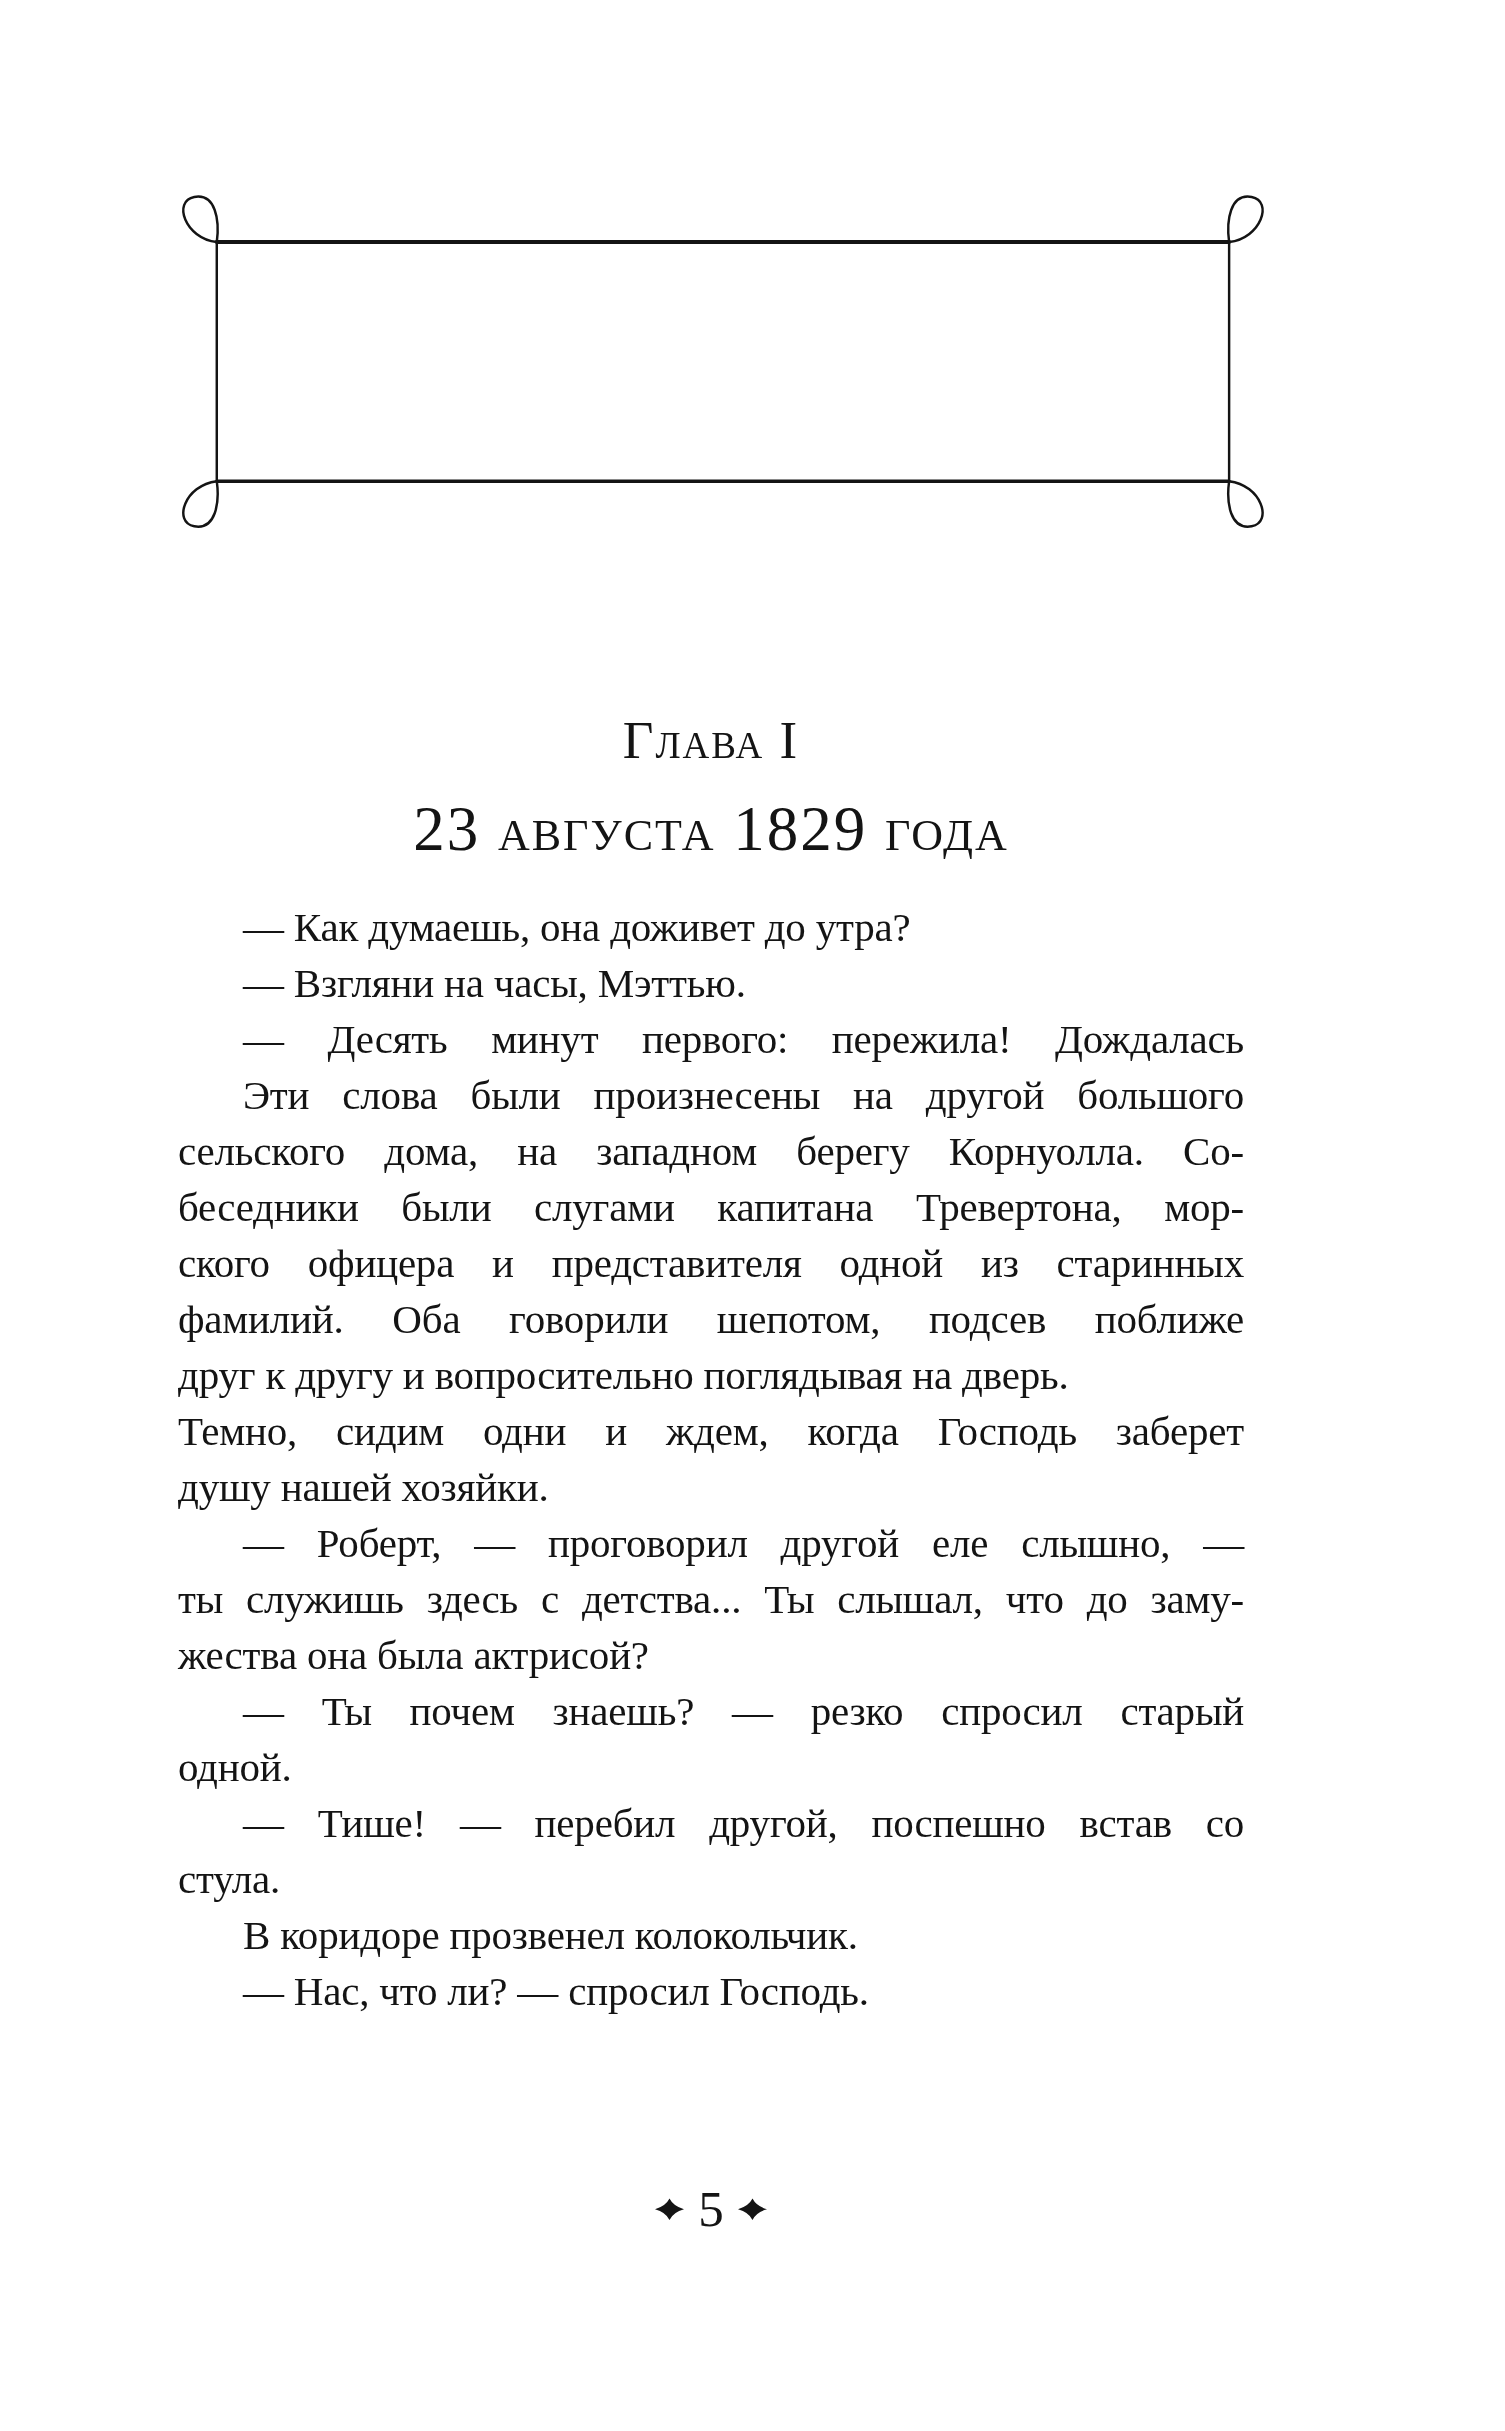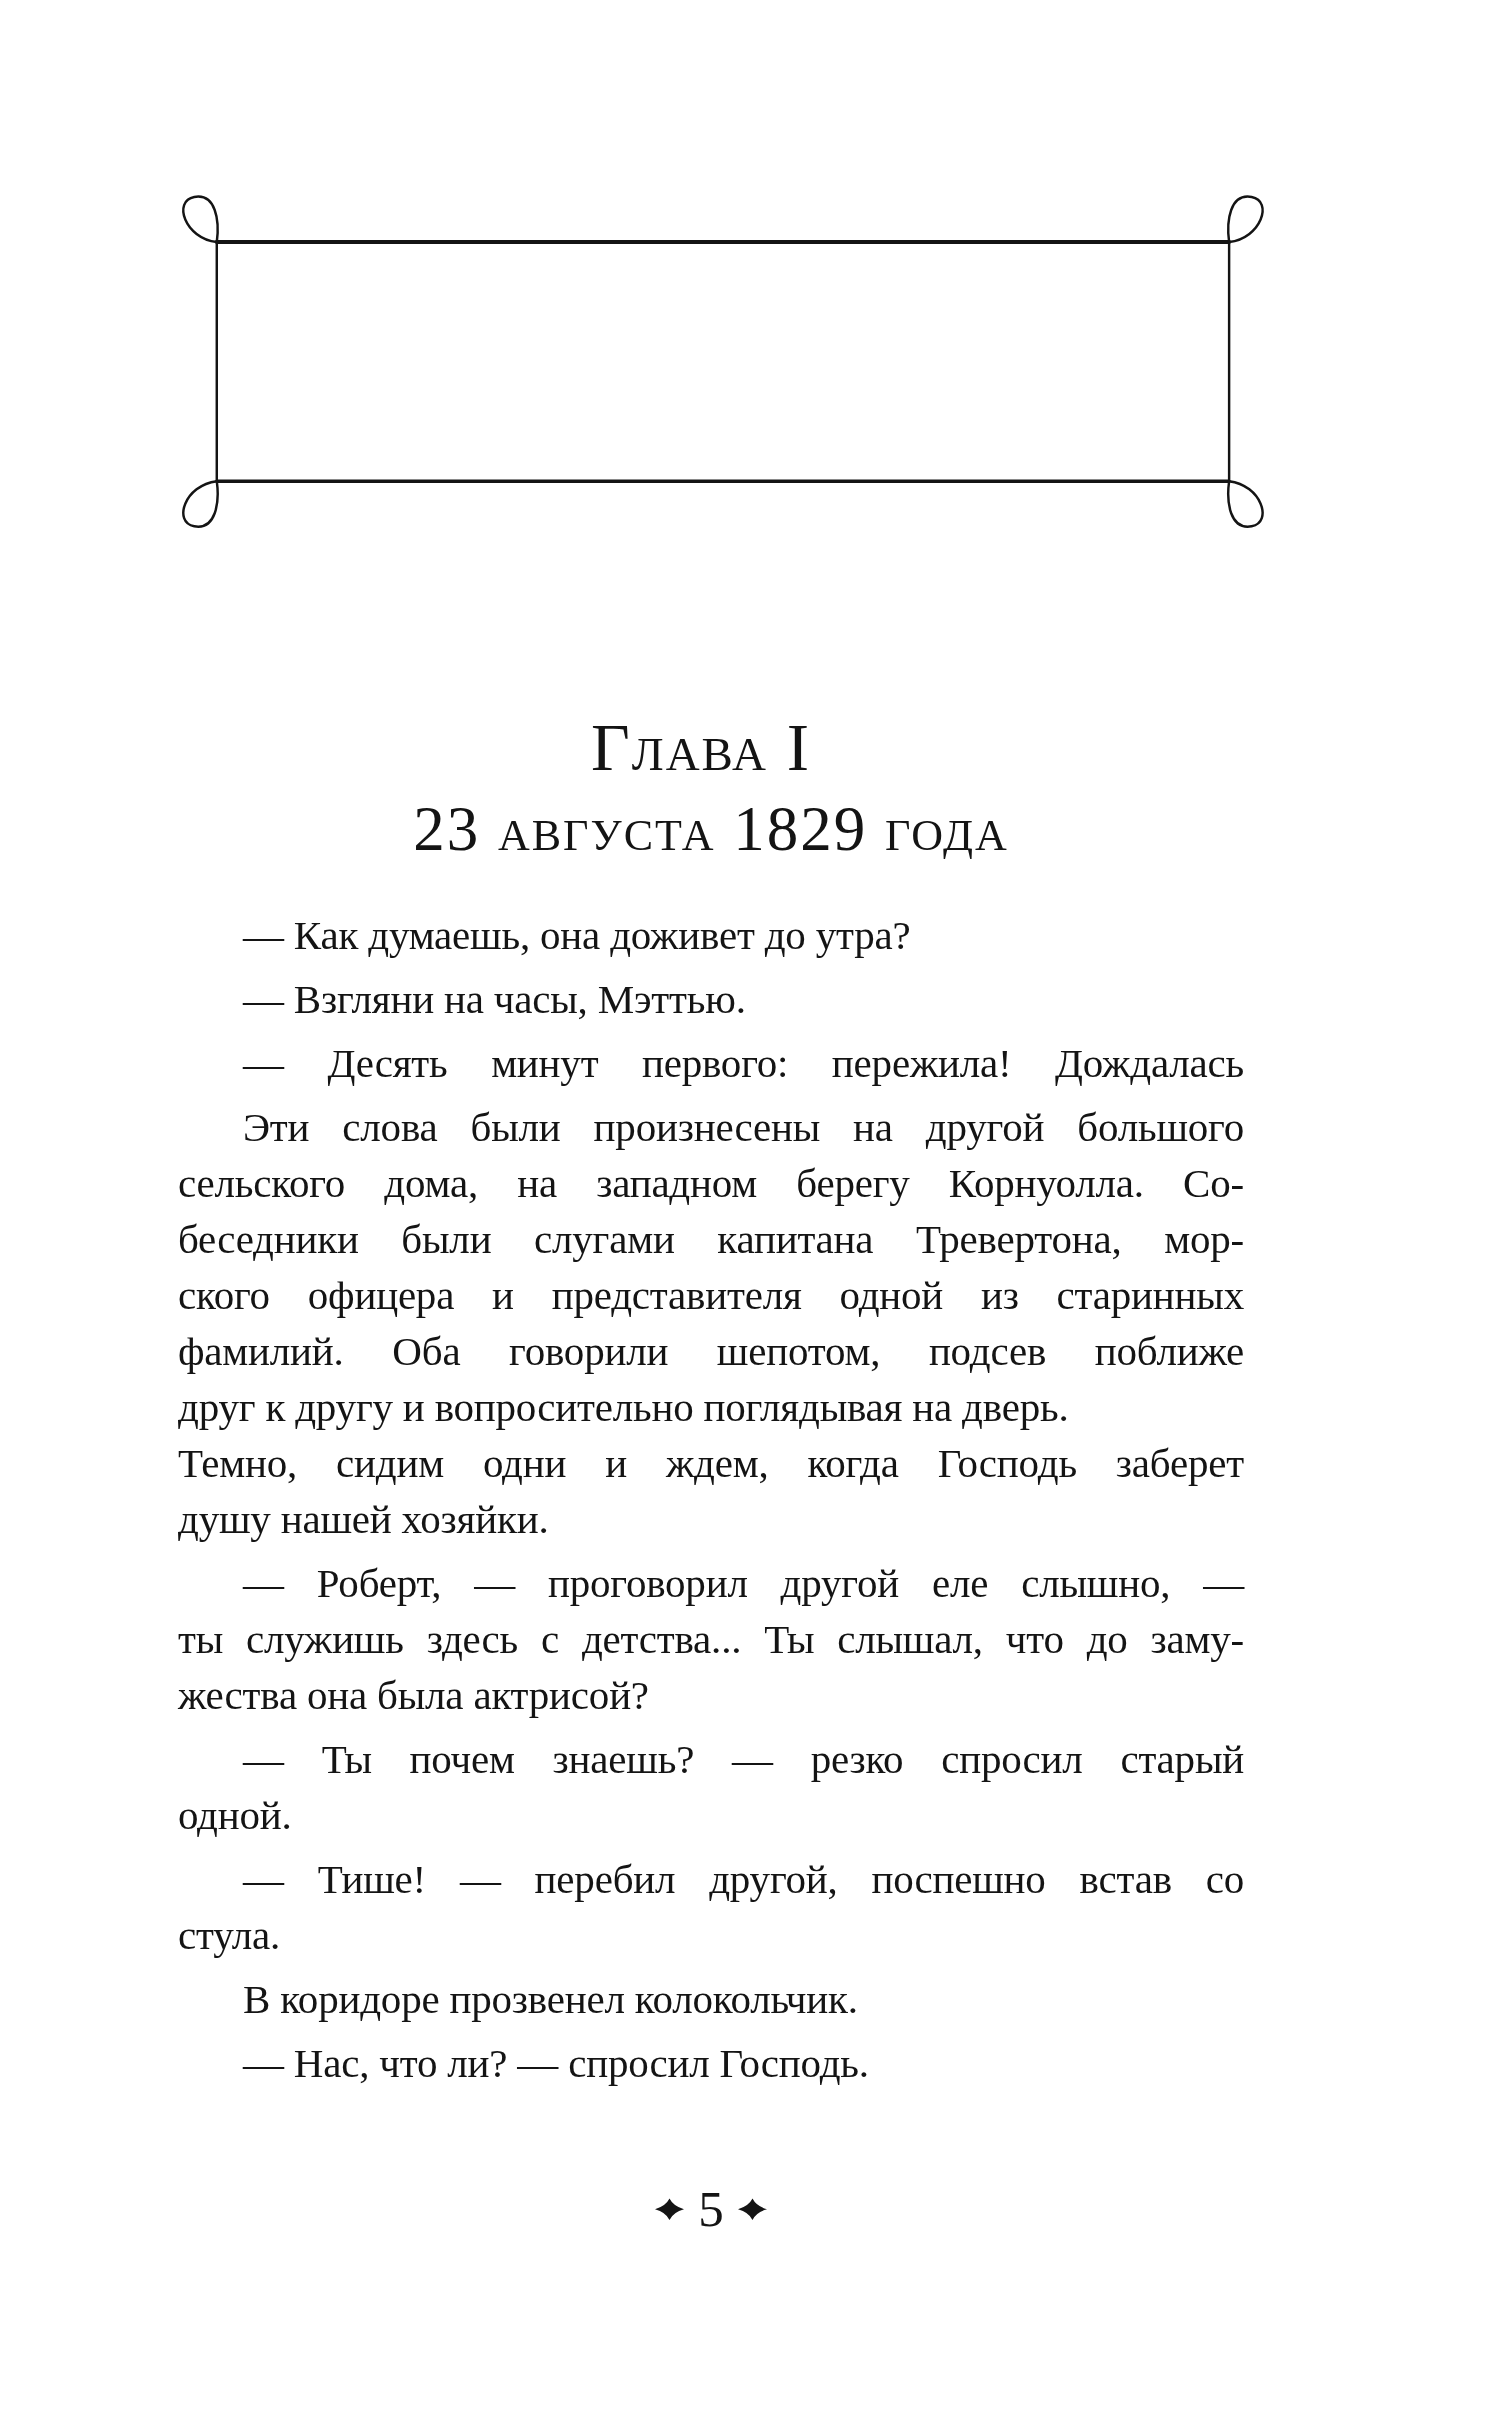--- a/index.html
+++ b/index.html
@@ -20,25 +20,25 @@
     top: 186px;
   }
   .frame path, .frame line {
     stroke: #141414;
     fill: none;
     stroke-linecap: round;
   }
 
   .chapter-title {
     position: absolute;
-    left: 168px;
+    left: 178px;
     top: 714px;
     width: 1066px;
     text-align: center;
-    font-size: 67px;
+    font-size: 53px;
     line-height: 1;
     font-variant: small-caps;
     letter-spacing: 2px;
   }
   .chapter-subtitle {
     position: absolute;
     left: 178px;
     top: 784px;
     width: 1066px;
     text-align: center;
@@ -53,21 +53,21 @@
     position: absolute;
     left: 178px;
     top: 899px;
     width: 1066px;
     font-size: 41px;
     line-height: 56px;
     letter-spacing: -0.2px;
   }
   .line { text-align: justify; text-align-last: justify; }
   .line.end { text-align-last: left; }
-  .line.indent { text-indent: 65px; margin-top: 8px; }
+  .line.indent { text-indent: 65px; }
 
   .footer {
     position: absolute;
     left: 178px;
     top: 2184px;
     width: 1066px;
     display: flex;
     justify-content: center;
     align-items: center;
     gap: 14.7px;

